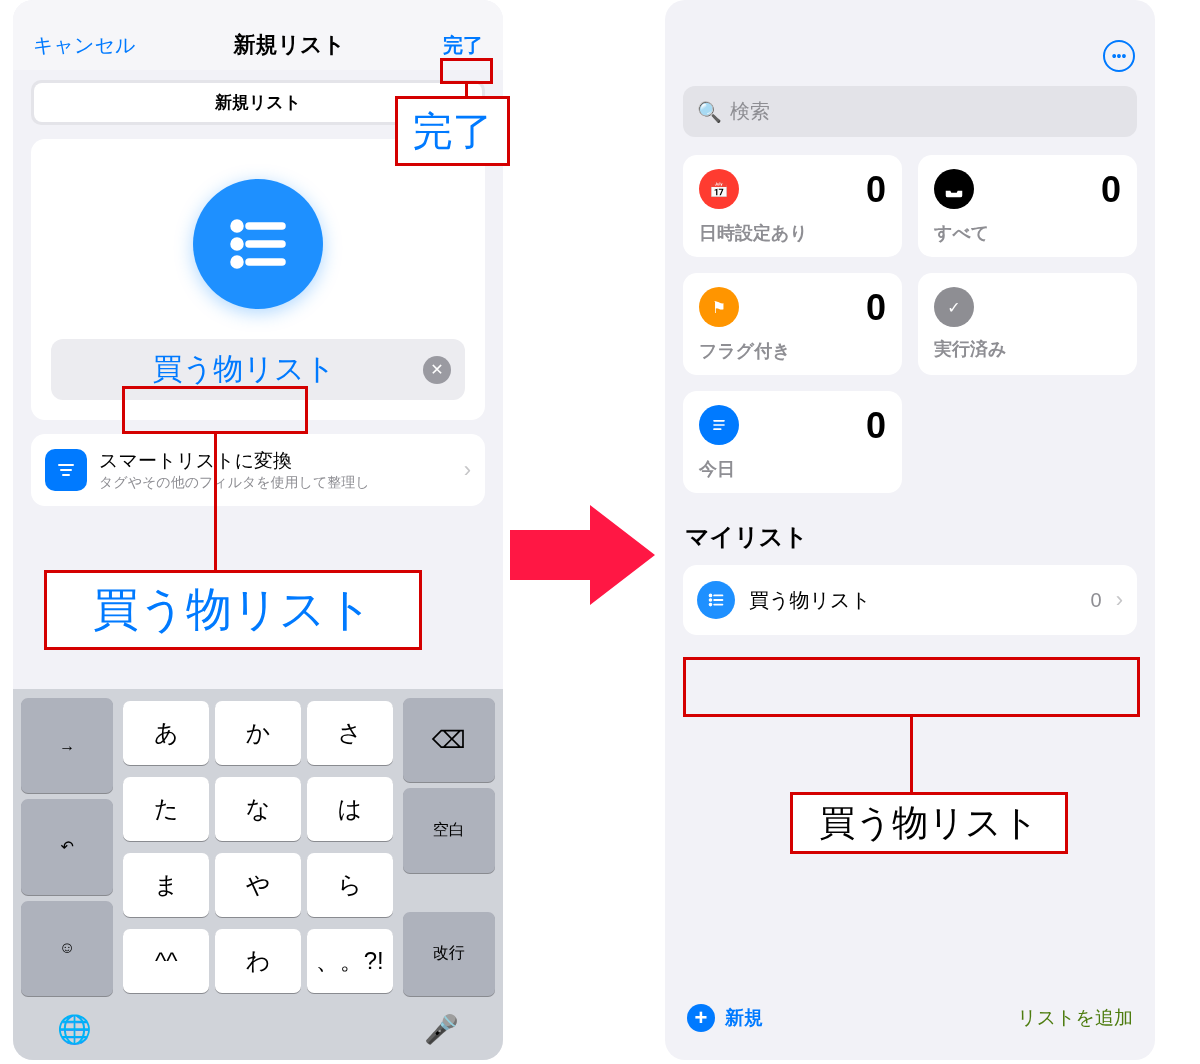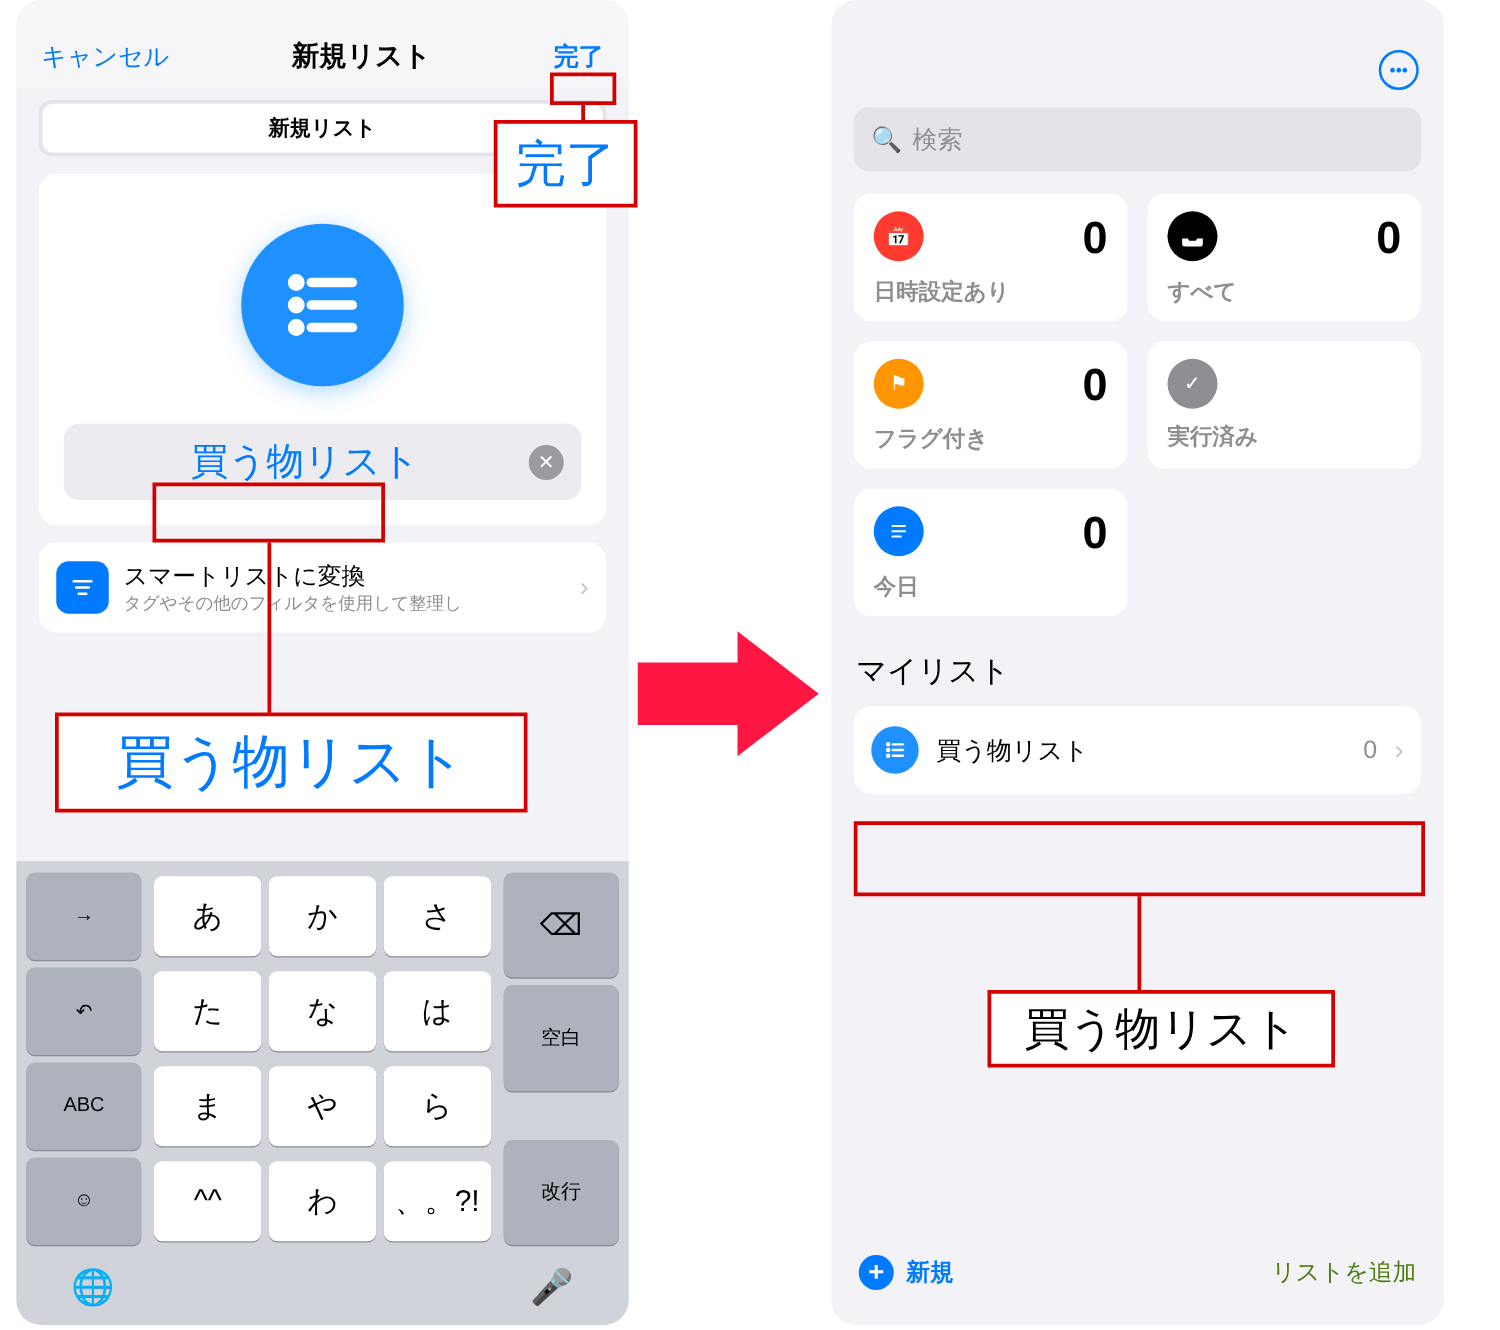--- a/index.html
+++ b/index.html
@@ -52,21 +52,21 @@
 .search-bar { background: #e3e3e8; border-radius: 12px; margin: 4px 18px 18px; padding: 12px 14px; display: flex; align-items: center; color: #8e8e93; font-size: 20px; gap: 8px; }
 
 .tile-grid { display: grid; grid-template-columns: 1fr 1fr; gap: 16px; padding: 0 18px; }
 .tile { background: #fff; border-radius: 14px; padding: 14px 16px 12px; }
 .tile-top { display: flex; justify-content: space-between; align-items: flex-start; }
 .tile-icon { width: 40px; height: 40px; border-radius: 50%; display: flex; align-items: center; justify-content: center; color: #fff; }
 .tile-count { font-size: 36px; font-weight: 700; }
 .tile-label { color: #8e8e93; font-size: 18px; font-weight: 600; margin-top: 10px; }
 .tile.half { grid-column: span 1; }
 
-.section-h { font-size: 24px; font-weight: 400; margin: 28px 20px 12px; }
+.section-h { font-size: 24px; font-weight: 700; margin: 28px 20px 12px; }
 
 .list-row { background: #fff; border-radius: 14px; margin: 0 18px; padding: 16px 14px; display: flex; align-items: center; gap: 14px; }
 .list-icon { width: 38px; height: 38px; border-radius: 50%; background: #1e90ff; display: flex; align-items: center; justify-content: center; }
 .list-icon svg { width: 22px; height: 22px; }
 .list-name { font-size: 20px; flex: 1; }
 .list-count { color: #8e8e93; font-size: 20px; }
 
 .bottom-bar { position: absolute; bottom: 0; left: 0; right: 0; display: flex; justify-content: space-between; align-items: center; padding: 18px 22px 28px; }
 .new-btn { display: flex; align-items: center; gap: 10px; color: #007aff; font-weight: 700; font-size: 19px; }
 .plus-circ { width: 28px; height: 28px; border-radius: 50%; background: #007aff; color: #fff; display: flex; align-items: center; justify-content: center; font-size: 22px; }
@@ -125,21 +125,20 @@
       <div class="t2">タグやその他のフィルタを使用して整理し</div>
     </div>
     <span class="chev">›</span>
   </div>
 
   <div class="keyboard">
     <div style="display:flex;gap:6px;padding:3px 4px;">
       <div class="kb-col" style="flex:1">
         <div class="key gray small">→</div>
         <div class="key gray small">↶</div>
-        <div class="key gray small">ABC</div>
         <div class="key gray small">☺</div>
       </div>
       <div class="kb-col" style="flex:3">
         <div class="kb-row">
             <div class="key">あ</div>
             <div class="key">か</div>
             <div class="key">さ</div>
           </div>
         <div class="kb-row">
             <div class="key">た</div>

